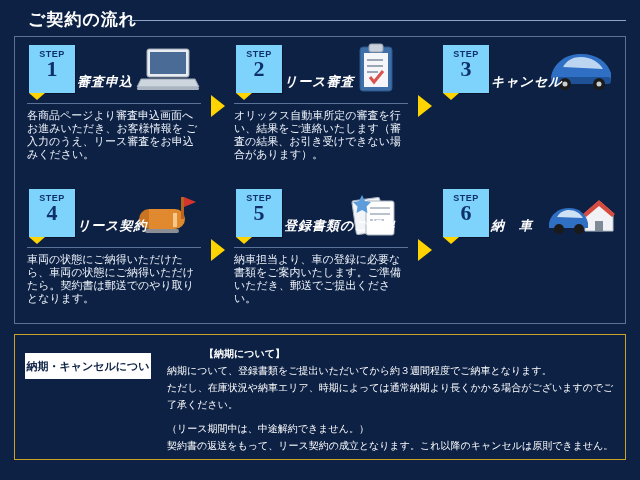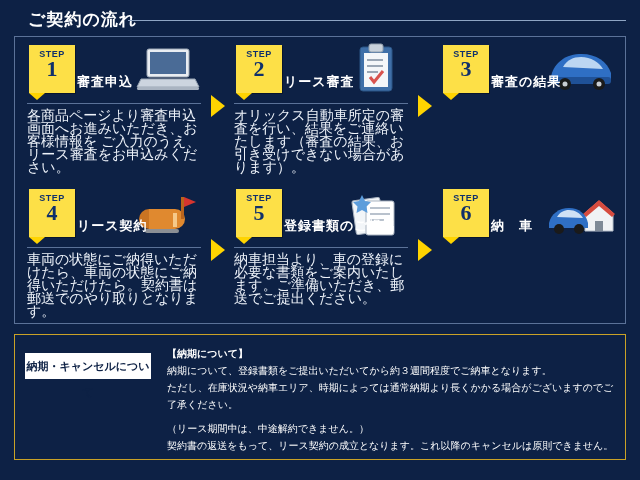--- a/index.html
+++ b/index.html
@@ -53,21 +53,21 @@
     position: absolute;
     width: 186px;
     height: 124px;
   }
   .step .badge {
     position: absolute;
     left: 8px;
     top: 2px;
     width: 46px;
     height: 48px;
-    background: #fde047;
+    background: #7dd3fc;
     color: #10306b;
     text-align: center;
     box-shadow: 1px 1px 0 rgba(0,0,0,0.35);
   }
   .step .badge .s-word {
     display: block;
     font-size: 9px;
     font-weight: bold;
     letter-spacing: 0.5px;
     margin-top: 4px;
@@ -90,27 +90,28 @@
   }
   .step .step-title {
     position: absolute;
     left: 56px;
     top: 30px;
     width: 124px;
     font-size: 13px;
     font-weight: bold;
     color: #ffffff;
     letter-spacing: 1px;
+    font-style: italic;
   }
   .step .step-body {
     position: absolute;
     left: 6px;
     top: 60px;
     width: 174px;
-    font-size: 14px;
+    font-size: 11px;
     line-height: 13px;
     color: #eef3fa;
     border-top: 1px solid #5b7298;
     padding-top: 5px;
   }
   .step .art {
     position: absolute;
     right: 4px;
     top: 0px;
     width: 72px;
@@ -151,20 +152,21 @@
     position: absolute;
     left: 152px;
     top: 10px;
     width: 450px;
     font-size: 10px;
     line-height: 17px;
     color: #ffffff;
   }
   .notes-body .nb-head {
     font-weight: bold;
+    margin-left: 37px;
   }
   .notes-body p { margin: 0; }
   .gap { height: 7px; }
 </style>
 </head>
 <body>
 
 <div class="page">
 
   <div class="page-title">ご契約の流れ</div>
@@ -220,21 +222,21 @@
         <svg width="72" height="56" viewBox="0 0 72 56">
           <path d="M6 34 C8 22 18 12 34 11 C50 10 62 18 66 30 L66 38 L6 38 Z" fill="#2f6fc4"></path>
           <path d="M18 24 C22 17 28 14 36 14 C46 14 54 19 58 26 Z" fill="#bcd6f2"></path>
           <rect x="6" y="34" width="60" height="7" rx="3" fill="#1f5197"></rect>
           <circle cx="20" cy="41" r="6" fill="#1a1a1a"></circle>
           <circle cx="20" cy="41" r="2.5" fill="#c8cdd3"></circle>
           <circle cx="54" cy="41" r="6" fill="#1a1a1a"></circle>
           <circle cx="54" cy="41" r="2.5" fill="#c8cdd3"></circle>
         </svg>
       </div>
-      <div class="step-title">審査の結果</div>
+      <div class="step-title">キャンセル</div>
     </div>
 
     <div class="step" style="left:6px; top:150px;">
       <div class="badge">
         <span class="s-word">STEP</span>
         <span class="s-num">4</span>
       </div>
       <div class="art">
         <svg width="72" height="56" viewBox="0 0 72 56">
           <path d="M18 22 h26 a10 10 0 0 1 0 20 h-26 z" fill="#e0892f"></path>

